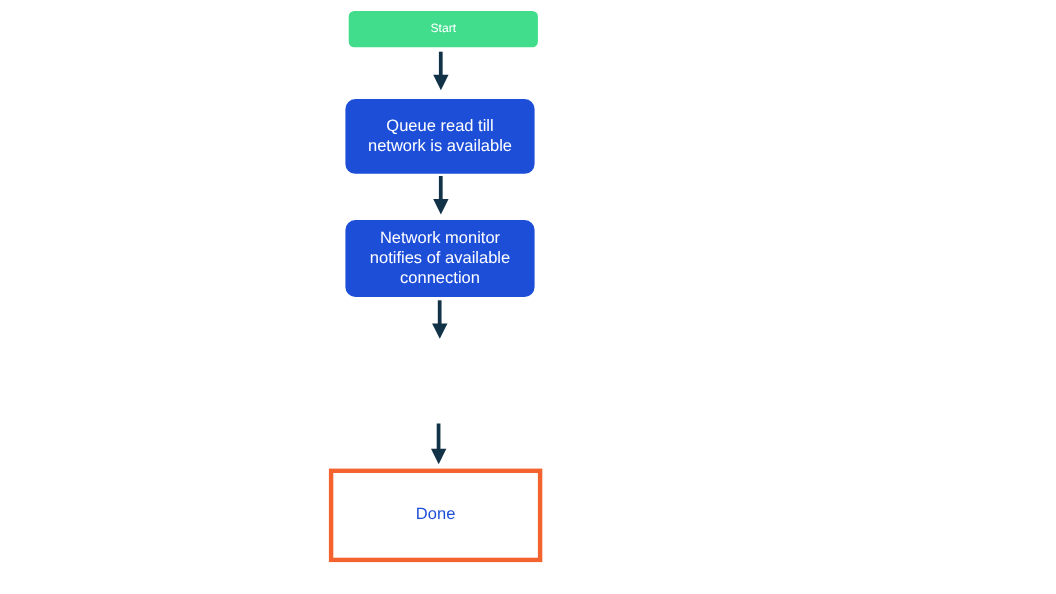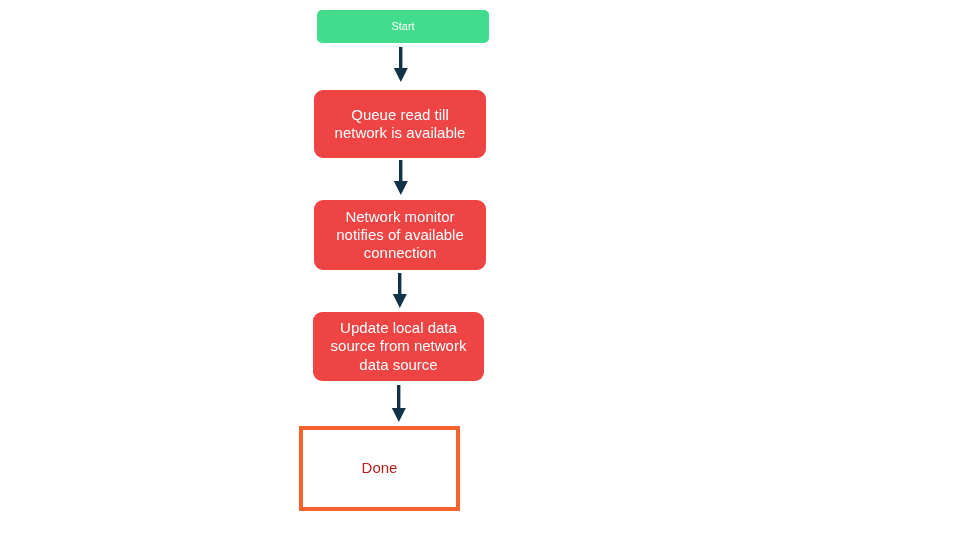--- a/index.html
+++ b/index.html
@@ -33,37 +33,37 @@
     left: 317px;
     top: 10px;
     width: 172px;
     height: 33px;
     background: #42dd8c;
     border-radius: 5px;
     color: #ffffff;
     font-size: 11px;
   }
   .node-process {
-    background: #ef4444;
+    background: #1d4ed8;
     border-radius: 9px;
     color: #ffffff;
     font-size: 15px;
     padding: 4px 8px;
   }
   .node-p1 { left: 314px; top: 90px;  width: 172px; height: 68px; }
   .node-p2 { left: 314px; top: 200px; width: 172px; height: 70px; }
   .node-p3 { left: 313px; top: 312px; width: 171px; height: 69px; }
   .node-done {
     left: 299px;
     top: 426px;
-    width: 161px;
+    width: 194px;
     height: 85px;
     background: #ffffff;
     border: 4px solid #f4632e;
-    color: #b91c1c;
+    color: #1d4ed8;
     font-size: 15px;
   }
   .arrow {
     position: absolute;
     overflow: visible;
   }
 </style>
 </head>
 <body>
 
@@ -86,23 +86,20 @@
 
   <div class="node node-process node-p2">Network monitor
 notifies of available
 connection</div>
 
   <svg class="arrow" style="left:385px; top:273px;" width="30" height="40" viewBox="0 0 30 40">
     <rect x="13" y="0" width="3.4" height="22" fill="#123247"></rect>
     <polygon points="7.8,21 21.8,21 14.8,35" fill="#123247"></polygon>
   </svg>
 
-  <div class="node node-process node-p3">Update local data
-source from network
-data source</div>
 
   <svg class="arrow" style="left:384px; top:385px;" width="30" height="42" viewBox="0 0 30 42">
     <rect x="13" y="0" width="3.4" height="24" fill="#123247"></rect>
     <polygon points="7.8,23 21.8,23 14.8,37" fill="#123247"></polygon>
   </svg>
 
   <div class="node node-done">Done</div>
 
 </div>
 

